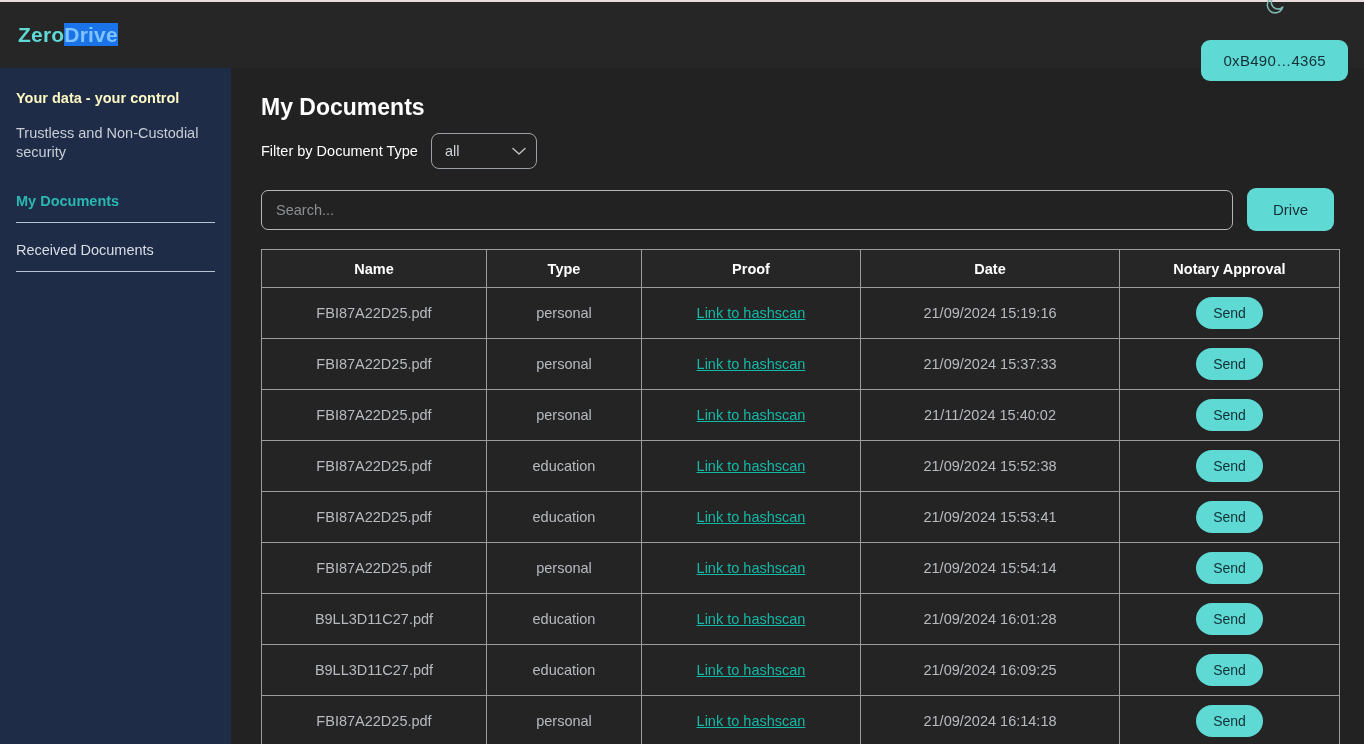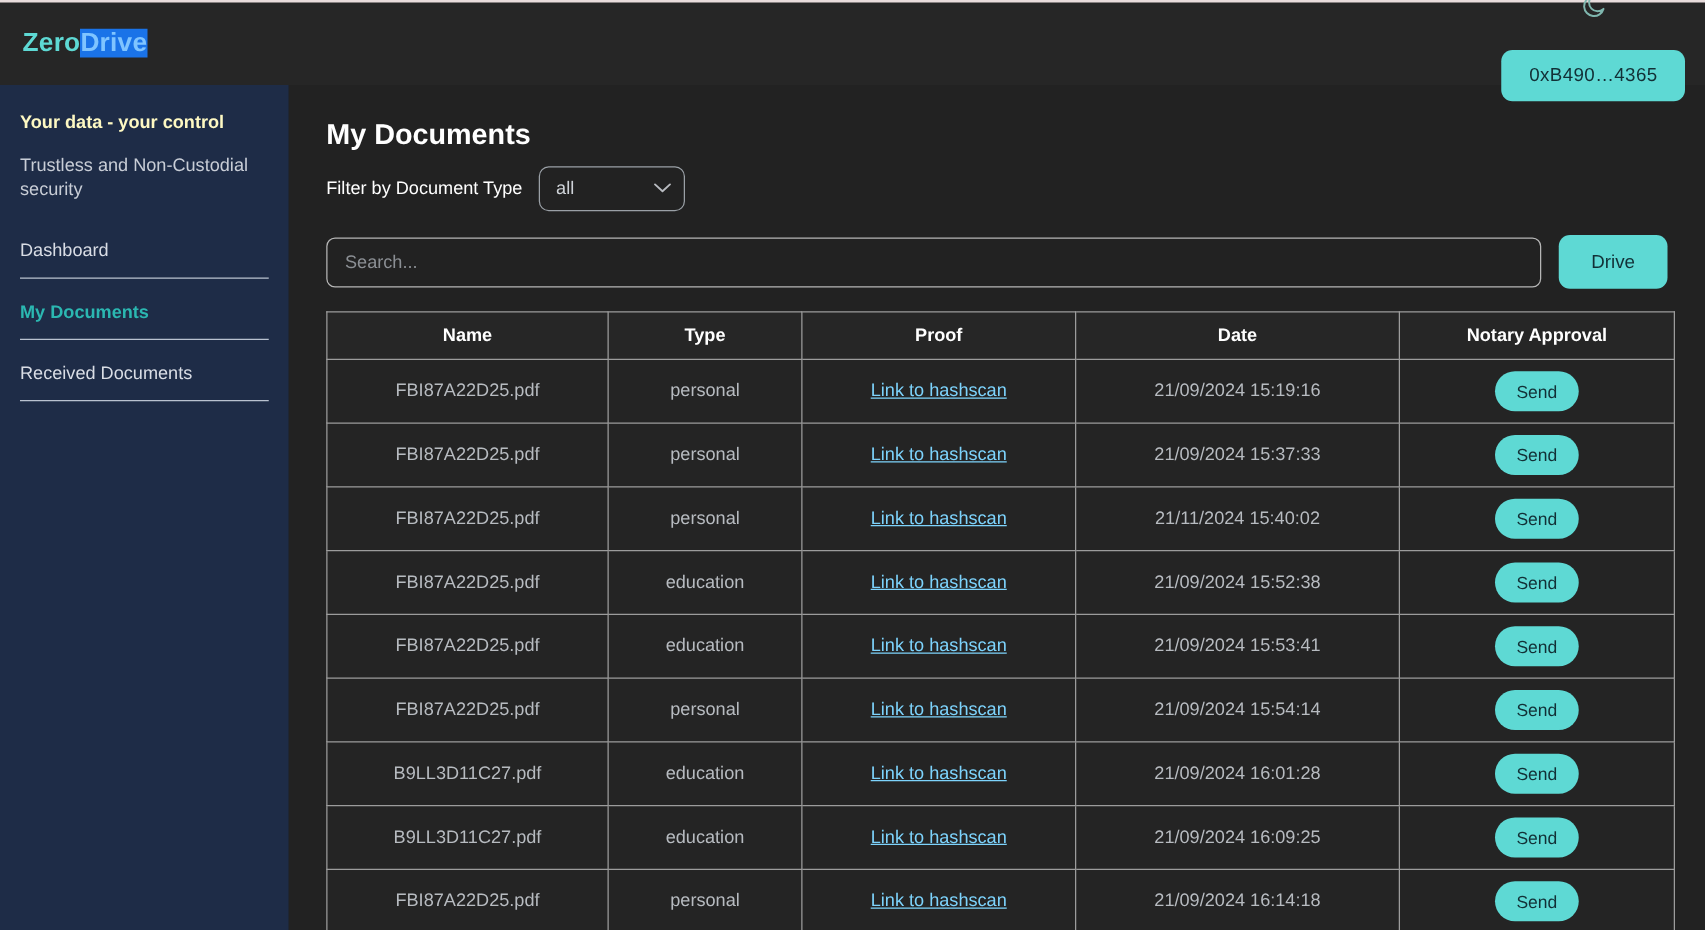--- a/index.html
+++ b/index.html
@@ -64,21 +64,21 @@
   .page-title { color: #ffffff; font-size: 23px; font-weight: bold; margin-bottom: 12px; }
 
   .filter-row { display: flex; align-items: center; gap: 13px; margin-bottom: 19px; }
   .filter-label { color: #ffffff; font-size: 14.5px; }
   .select-wrap { position: relative; }
   select.doc-filter {
     appearance: none; -webkit-appearance: none;
     background: #222222; color: #cfd3d8;
     border: 1px solid #9aa0a6; border-radius: 8px;
     font-size: 14.5px; font-family: "Liberation Sans", sans-serif;
-    padding: 9px 34px 9px 13px; width: 117px; cursor: pointer;
+    padding: 9px 34px 9px 13px; width: 106px; cursor: pointer;
   }
   .chev {
     position: absolute; right: 11px; top: 50%; transform: translateY(-50%);
     pointer-events: none;
   }
 
   .search-row { display: flex; align-items: center; gap: 14px; margin-bottom: 18px; }
   input.search-input {
     flex: 1 1 auto; background: #222222; color: #d6d6d6;
     border: 1px solid #b6b6b6; border-radius: 7px;
@@ -102,21 +102,21 @@
   table.docs th {
     color: #ffffff; font-weight: bold; height: 38px;
     background: #262626;
   }
   table.docs td { height: 51px; background: #242424; }
   col.c-name { width: 225px; }
   col.c-type { width: 155px; }
   col.c-proof { width: 219px; }
   col.c-date { width: 259px; }
   col.c-notary { width: 220px; }
-  .proof-link { color: #7dd3fc; text-decoration: underline; cursor: pointer; }
+  .proof-link { color: #14b8a6; text-decoration: underline; cursor: pointer; }
   .send-btn {
     background: #5ed9d4; color: #123036; border: none;
     border-radius: 16px; font-size: 14px;
     font-family: "Liberation Sans", sans-serif;
     padding: 8px 17px; cursor: pointer;
   }
 </style>
 </head>
 <body>
 
@@ -137,23 +137,20 @@
       <button class="wallet-btn">0xB490…4365</button>
     </div>
   </div>
 
   <div class="body">
 
     <div class="sidebar">
       <div class="side-title">Your data - your control</div>
       <div class="side-sub">Trustless and Non-Custodial security</div>
 
-      <div class="nav-item">
-        <span>Dashboard</span>
-      </div>
       <div class="nav-item active">
         <span>My Documents</span>
       </div>
       <div class="nav-item">
         <span>Received Documents</span>
       </div>
     </div>
 
     <div class="main">
       <div class="page-title">My Documents</div>

